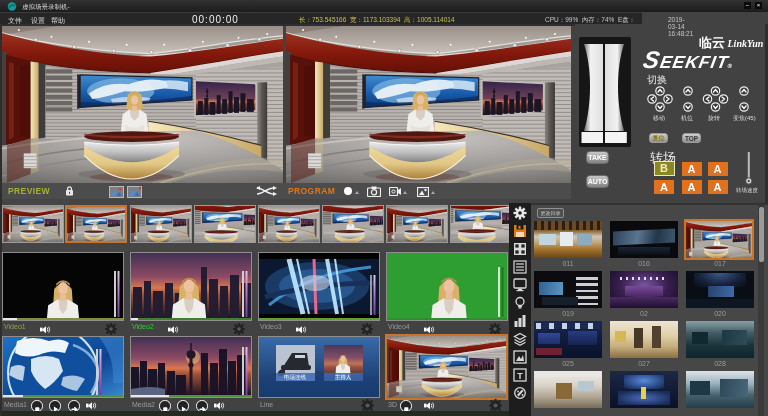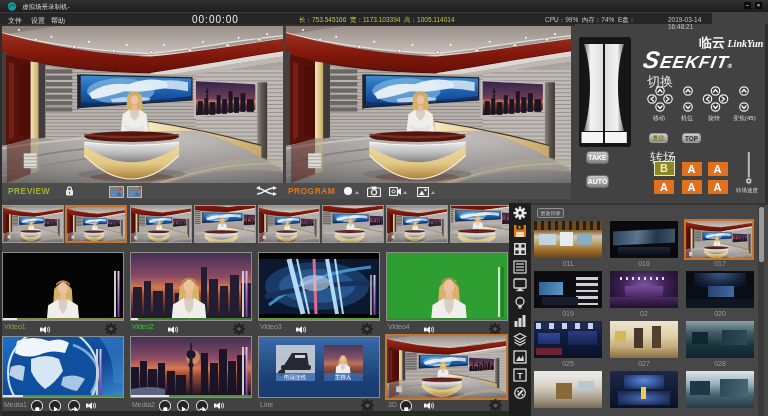--- a/index.html
+++ b/index.html
@@ -2,21 +2,21 @@
 <html><head>
 <meta charset="utf-8">
 <style>
 * { margin:0; padding:0; box-sizing:border-box; }
 html,body { width:768px; height:416px; overflow:hidden; background:#424242; font-family:"Liberation Sans",sans-serif; }
 .abs { position:absolute; }
 #stage { position:relative; width:768px; height:416px; background:#424242; }
 
 #title { left:0; top:0; width:768px; height:12px; background:linear-gradient(#323232,#1c1c1c); }
 #title .tt { position:absolute; left:22px; top:2.5px; font-size:6.5px; color:#d8d8d8; }
-#menu { left:0; top:12px; width:712px; height:12px; background:#262626; border-top:1px solid #3c3c3c; }
+#menu { left:0; top:12px; width:642px; height:12px; background:#262626; border-top:1px solid #3c3c3c; }
 .mi { position:absolute; top:2.5px; font-size:7px; color:#dedede; }
 #winbtn1,#winbtn2 { top:2px; width:7px; height:7px; background:#0a0a0a; color:#fff; font-size:6px; line-height:6px; text-align:center; }
 
 .mon { background:#888; overflow:hidden; }
 .mbar { background:#4c4c4c; }
 .mlab { position:absolute; top:3px; font-size:8.5px; font-weight:bold; letter-spacing:0.4px; }
 
 .sth { position:absolute; top:205px; width:62px; height:38px; background:#777; overflow:hidden; border:1px solid #9a9a9a; }
 .sth.sel { border:2px solid #c8742a; }
 
@@ -400,21 +400,21 @@
 
   <line x1="173.8" y1="128" x2="173.8" y2="156" stroke="#bdbdbd" stroke-width="2"></line>
   <circle cx="173.8" cy="157" r="3.2" fill="#cecece" stroke="#4a4a4a" stroke-width="1"></circle>
   <circle cx="173.8" cy="157" r="1.1" fill="#3a3a3a"></circle>
 </svg>
 <div class="abs" style="left:586px;top:151px;width:23px;height:13px;border-radius:4px;background:linear-gradient(#c6c6c6,#828282);border:1px solid #6e6e6e;color:#fff;font-weight:bold;font-size:7px;text-align:center;line-height:11px">TAKE</div>
 <div class="abs" style="left:586px;top:175px;width:23px;height:13px;border-radius:4px;background:linear-gradient(#c6c6c6,#828282);border:1px solid #6e6e6e;color:#fff;font-weight:bold;font-size:7px;text-align:center;line-height:11px">AUTO</div>
 
 <div class="abs" style="left:699px;top:34px;width:70px;color:#fff;font-size:13px;font-weight:bold">临云<span style="font-size:10px;font-style:italic;font-family:'Liberation Serif',serif;font-weight:bold"> LinkYun</span></div>
 <div class="abs" style="left:646px;top:46px;color:#fff;font-style:italic;font-weight:bold;font-size:24px;letter-spacing:1px;transform:skewX(-10deg);transform-origin:left top">S<span style="font-size:17.5px">EEKFIT</span><span style="font-size:6px;font-style:normal">®</span></div>
-<div class="abs wt" style="left:647px;top:73px;font-size:13px">切换</div>
+<div class="abs wt" style="left:647px;top:73px;font-size:10px">切换</div>
 <div class="padlab" style="left:653px;top:114px">移动</div>
 <div class="padlab" style="left:681px;top:114px">机位</div>
 <div class="padlab" style="left:708px;top:114px">旋转</div>
 <div class="padlab" style="left:733px;top:114px">变焦(45)</div>
 <div class="gbtn" style="left:649px;top:132.5px;width:19px;height:10px;font-size:6px;line-height:9px;color:#8a7a10;font-weight:bold">复位</div>
 <div class="gbtn" style="left:682px;top:132.5px;width:19px;height:10px;font-size:6.5px;line-height:9px;color:#333;font-weight:bold">TOP</div>
 <div class="abs wt" style="left:650px;top:149px;font-size:13px">转场</div>
 <div class="abs" style="left:653.5px;top:161px;width:21px;height:15px;background:#8a8820;border:1.4px solid #ece6c4;color:#f0ecc0;font-weight:bold;font-size:11px;text-align:center;line-height:13px">B</div>
 <div class="abtn" style="left:681.5px;top:161.5px">A</div>
 <div class="abtn" style="left:707.5px;top:161.5px">A</div>

